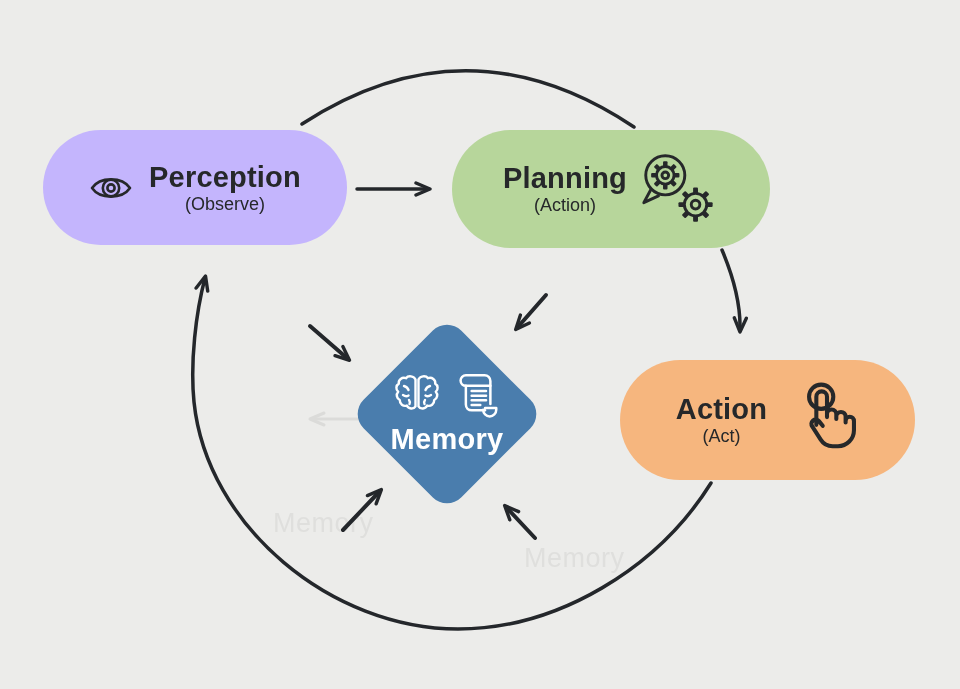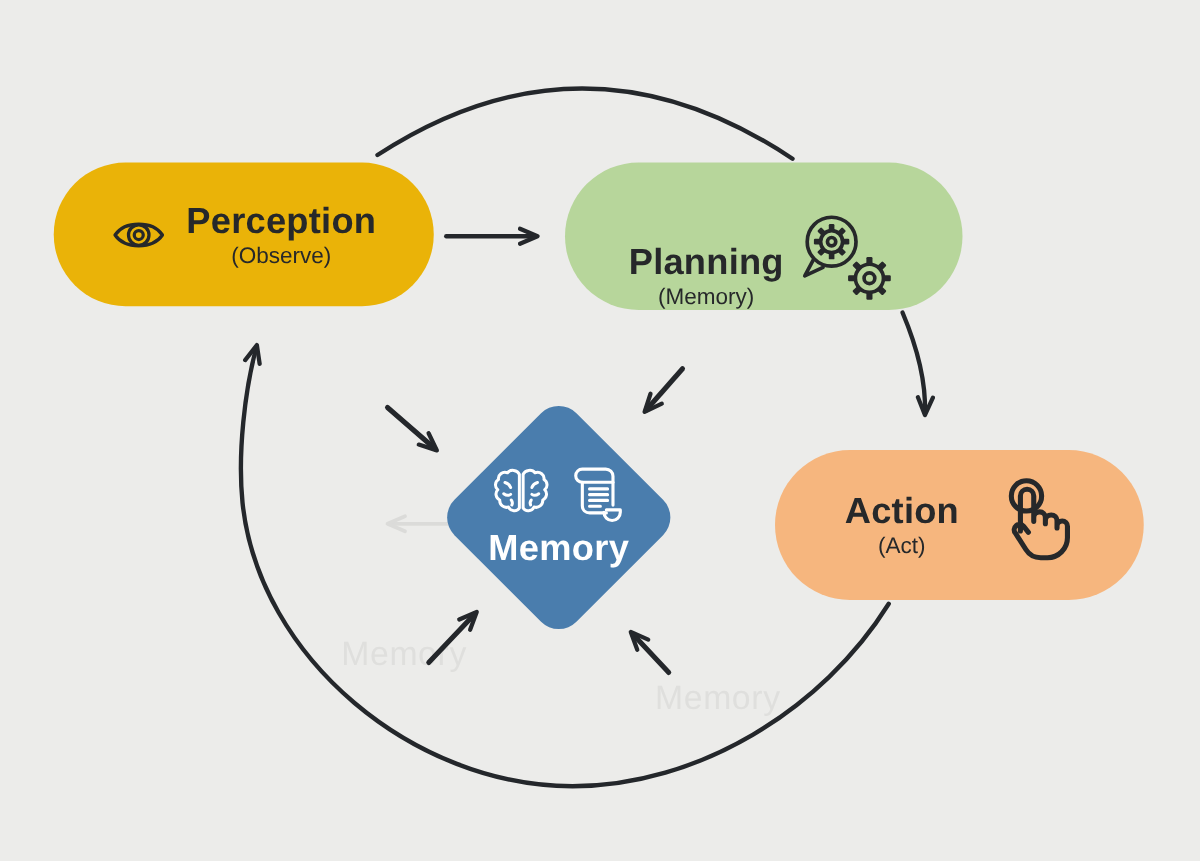--- a/index.html
+++ b/index.html
@@ -65,38 +65,38 @@
     <path d="M722 250 Q741 295 740 330" fill="none" stroke="#24272b" stroke-width="3.5" stroke-linecap="round" marker-end="url(#ah)"></path>
 
     <path d="M711 483 C658 568 558 629 458 629 C332 629 207 527 194 402 C190 362 196 312 205 278" fill="none" stroke="#24272b" stroke-width="3.5" stroke-linecap="round" marker-end="url(#ah)"></path>
 
     <path d="M310 326 L348 359" fill="none" stroke="#24272b" stroke-width="4" stroke-linecap="round" marker-end="url(#ah)"></path>
     <path d="M546 295 L517 328" fill="none" stroke="#24272b" stroke-width="4" stroke-linecap="round" marker-end="url(#ah)"></path>
     <path d="M343 530 L380 491" fill="none" stroke="#24272b" stroke-width="4" stroke-linecap="round" marker-end="url(#ah)"></path>
     <path d="M535 538 L506 507" fill="none" stroke="#24272b" stroke-width="4" stroke-linecap="round" marker-end="url(#ah)"></path>
   </svg>
 
-  <div class="node pill" id="perception" style="background-color: #eab308;">
+  <div class="node pill" id="perception" style="background-color: #c4b5fd;">
     <svg class="ico" width="44" height="34" viewBox="0 0 44 34">
       <g fill="none" stroke="#26282a" stroke-width="2.6" stroke-linejoin="round">
         <path d="M3 17 C11 5.5 33 5.5 41 17 C33 28.5 11 28.5 3 17 Z"></path>
         <circle cx="22" cy="17" r="8.2"></circle>
         <circle cx="22" cy="17" r="3.6"></circle>
       </g>
     </svg>
     <div class="txt">
       <div class="title">Perception</div>
       <div class="subtitle">(Observe)</div>
     </div>
   </div>
 
-  <div class="node pill" id="planning" style="background-color: rgb(183, 214, 155); align-items: flex-end;">
+  <div class="node pill" id="planning" style="background-color: rgb(183, 214, 155);">
     <div class="txt">
       <div class="title">Planning</div>
-      <div class="subtitle">(Memory)</div>
+      <div class="subtitle">(Action)</div>
     </div>
     <svg class="ico" width="84" height="82" viewBox="0 0 86 84">
       <g fill="none" stroke="#26282a" stroke-width="3" stroke-linecap="round" stroke-linejoin="round">
         <circle cx="31" cy="28" r="20"></circle>
         <path d="M16 43 L9 56 L24 49"></path>
         <circle cx="31" cy="28" r="9"></circle>
         <circle cx="31" cy="28" r="3.4"></circle>
         <circle cx="62" cy="58" r="11.5"></circle>
         <circle cx="62" cy="58" r="4.4"></circle>
       </g>

